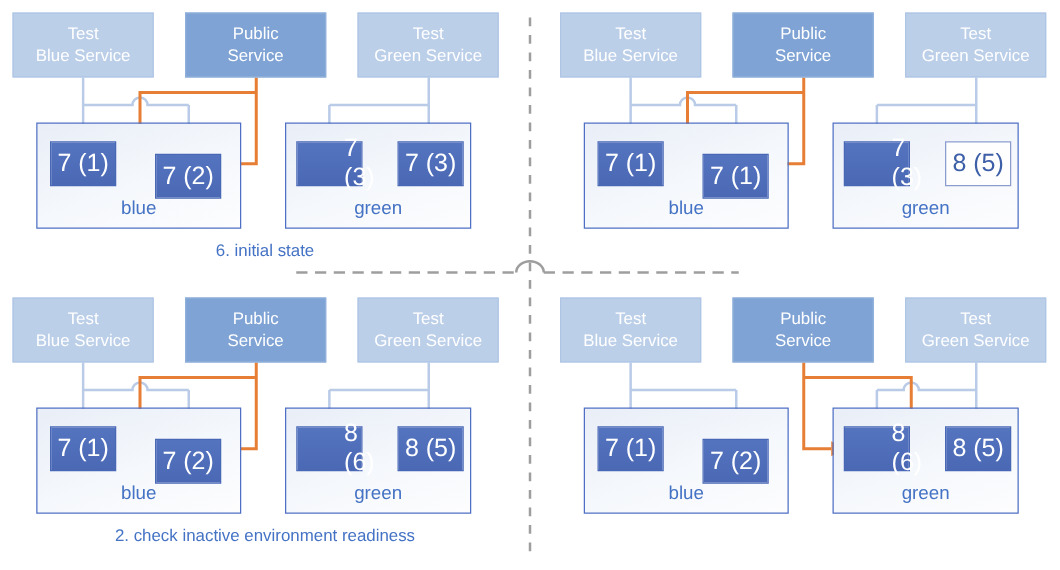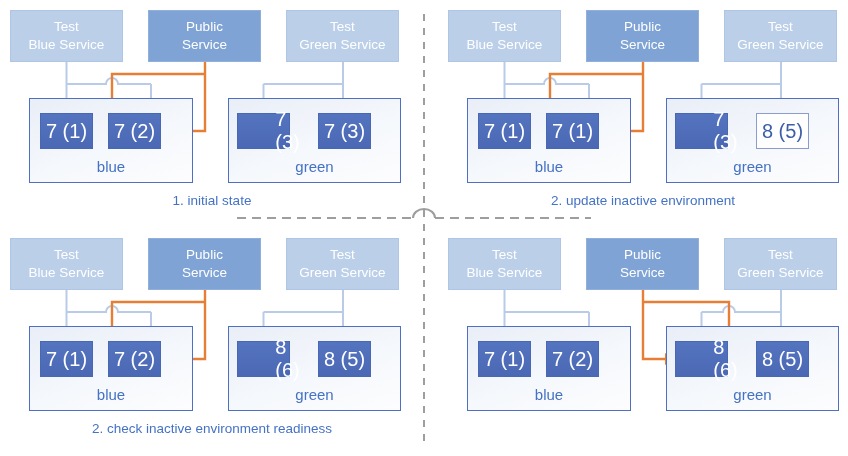--- a/index.html
+++ b/index.html
@@ -28,35 +28,35 @@
   .service.public { background: #7fa3d4; border: 1px solid #8fb0da; }
   .s1 { left: 10px; } .s2 { left: 148px; } .s3 { left: 286px; }
 
   .env {
     position: absolute; top: 98px; height: 85px;
     box-sizing: border-box;
     border: 1.4px solid #4e6fc3;
     background: linear-gradient(160deg, #e9eef7 0%, #f5f8fc 55%, #fdfdfe 100%);
   }
   .env.blue  { left: 29px;  width: 164px; padding-left: 20px; }
-  .env.green { left: 228px; width: 173px; }
+  .env.green { left: 228px; width: 149px; }
   .env-label {
     position: absolute; left: 0; right: 0; bottom: 7px;
     text-align: center; color: #4472c4; font-size: 15px;
   }
 
   .pod {
     position: absolute; top: 113px; width: 53px; height: 36px;
     box-sizing: border-box;
     display: flex; align-items: center; justify-content: center;
     color: #ffffff; font-size: 20px;
     background: linear-gradient(180deg, #5574c0, #4a68b4);
     border: 1px solid #4868b6;
   }
-  .p1 { left: 40px; } .p2 { left: 108px; } .p3 { left: 237px; padding-left: 48px; } .p4 { left: 318px; }
+  .p1 { left: 40px; } .p2 { left: 124px; margin-top: 10px; } .p3 { left: 237px; padding-left: 48px; } .p4 { left: 318px; }
   .pod.pod-new {
     background: #fefefe;
     color: #3d5fa8;
     border: 1.4px solid #8b9ccf;
   }
 
   .caption {
     position: absolute; top: 193px; left: 0; width: 100%;
     text-align: center; color: #4472c4; font-size: 13.5px;
   }
@@ -113,21 +113,21 @@
     <div class="env blue">
       <div class="env-label">blue</div>
     </div>
     <div class="env green">
       <div class="env-label">green</div>
     </div>
     <div class="pod p1">7 (1)</div>
     <div class="pod p2">7 (2)</div>
     <div class="pod p3">7 (3)</div>
     <div class="pod p4">7 (3)</div>
-    <div class="caption">1. initial state</div>
+    <div class="caption">6. initial state</div>
   </section>
 
   <section class="quadrant q-tr">
     <svg class="svg-abs" width="424" height="228" viewBox="0 0 424 228">
       <g stroke="#b9cbe7" stroke-width="2" fill="none">
         <path d="M66.5 62 V104"></path>
         <path d="M66.5 84 H106 a6 6 0 0 1 12 0 H151"></path>
         <path d="M151 84 V104"></path>
         <path d="M343 62 V104"></path>
         <path d="M263.5 84 H343"></path>
@@ -163,21 +163,20 @@
     <div class="env blue">
       <div class="env-label">blue</div>
     </div>
     <div class="env green">
       <div class="env-label">green</div>
     </div>
     <div class="pod p1">7 (1)</div>
     <div class="pod p2">7 (1)</div>
     <div class="pod p3">7 (3)</div>
     <div class="pod p4 pod-new">8 (5)</div>
-    <div class="caption">2. update inactive environment</div>
   </section>
 
   <section class="quadrant q-bl">
     <svg class="svg-abs" width="424" height="228" viewBox="0 0 424 228">
       <g stroke="#b9cbe7" stroke-width="2" fill="none">
         <path d="M66.5 62 V104"></path>
         <path d="M66.5 84 H106 a6 6 0 0 1 12 0 H151"></path>
         <path d="M151 84 V104"></path>
         <path d="M343 62 V104"></path>
         <path d="M263.5 84 H343"></path>

